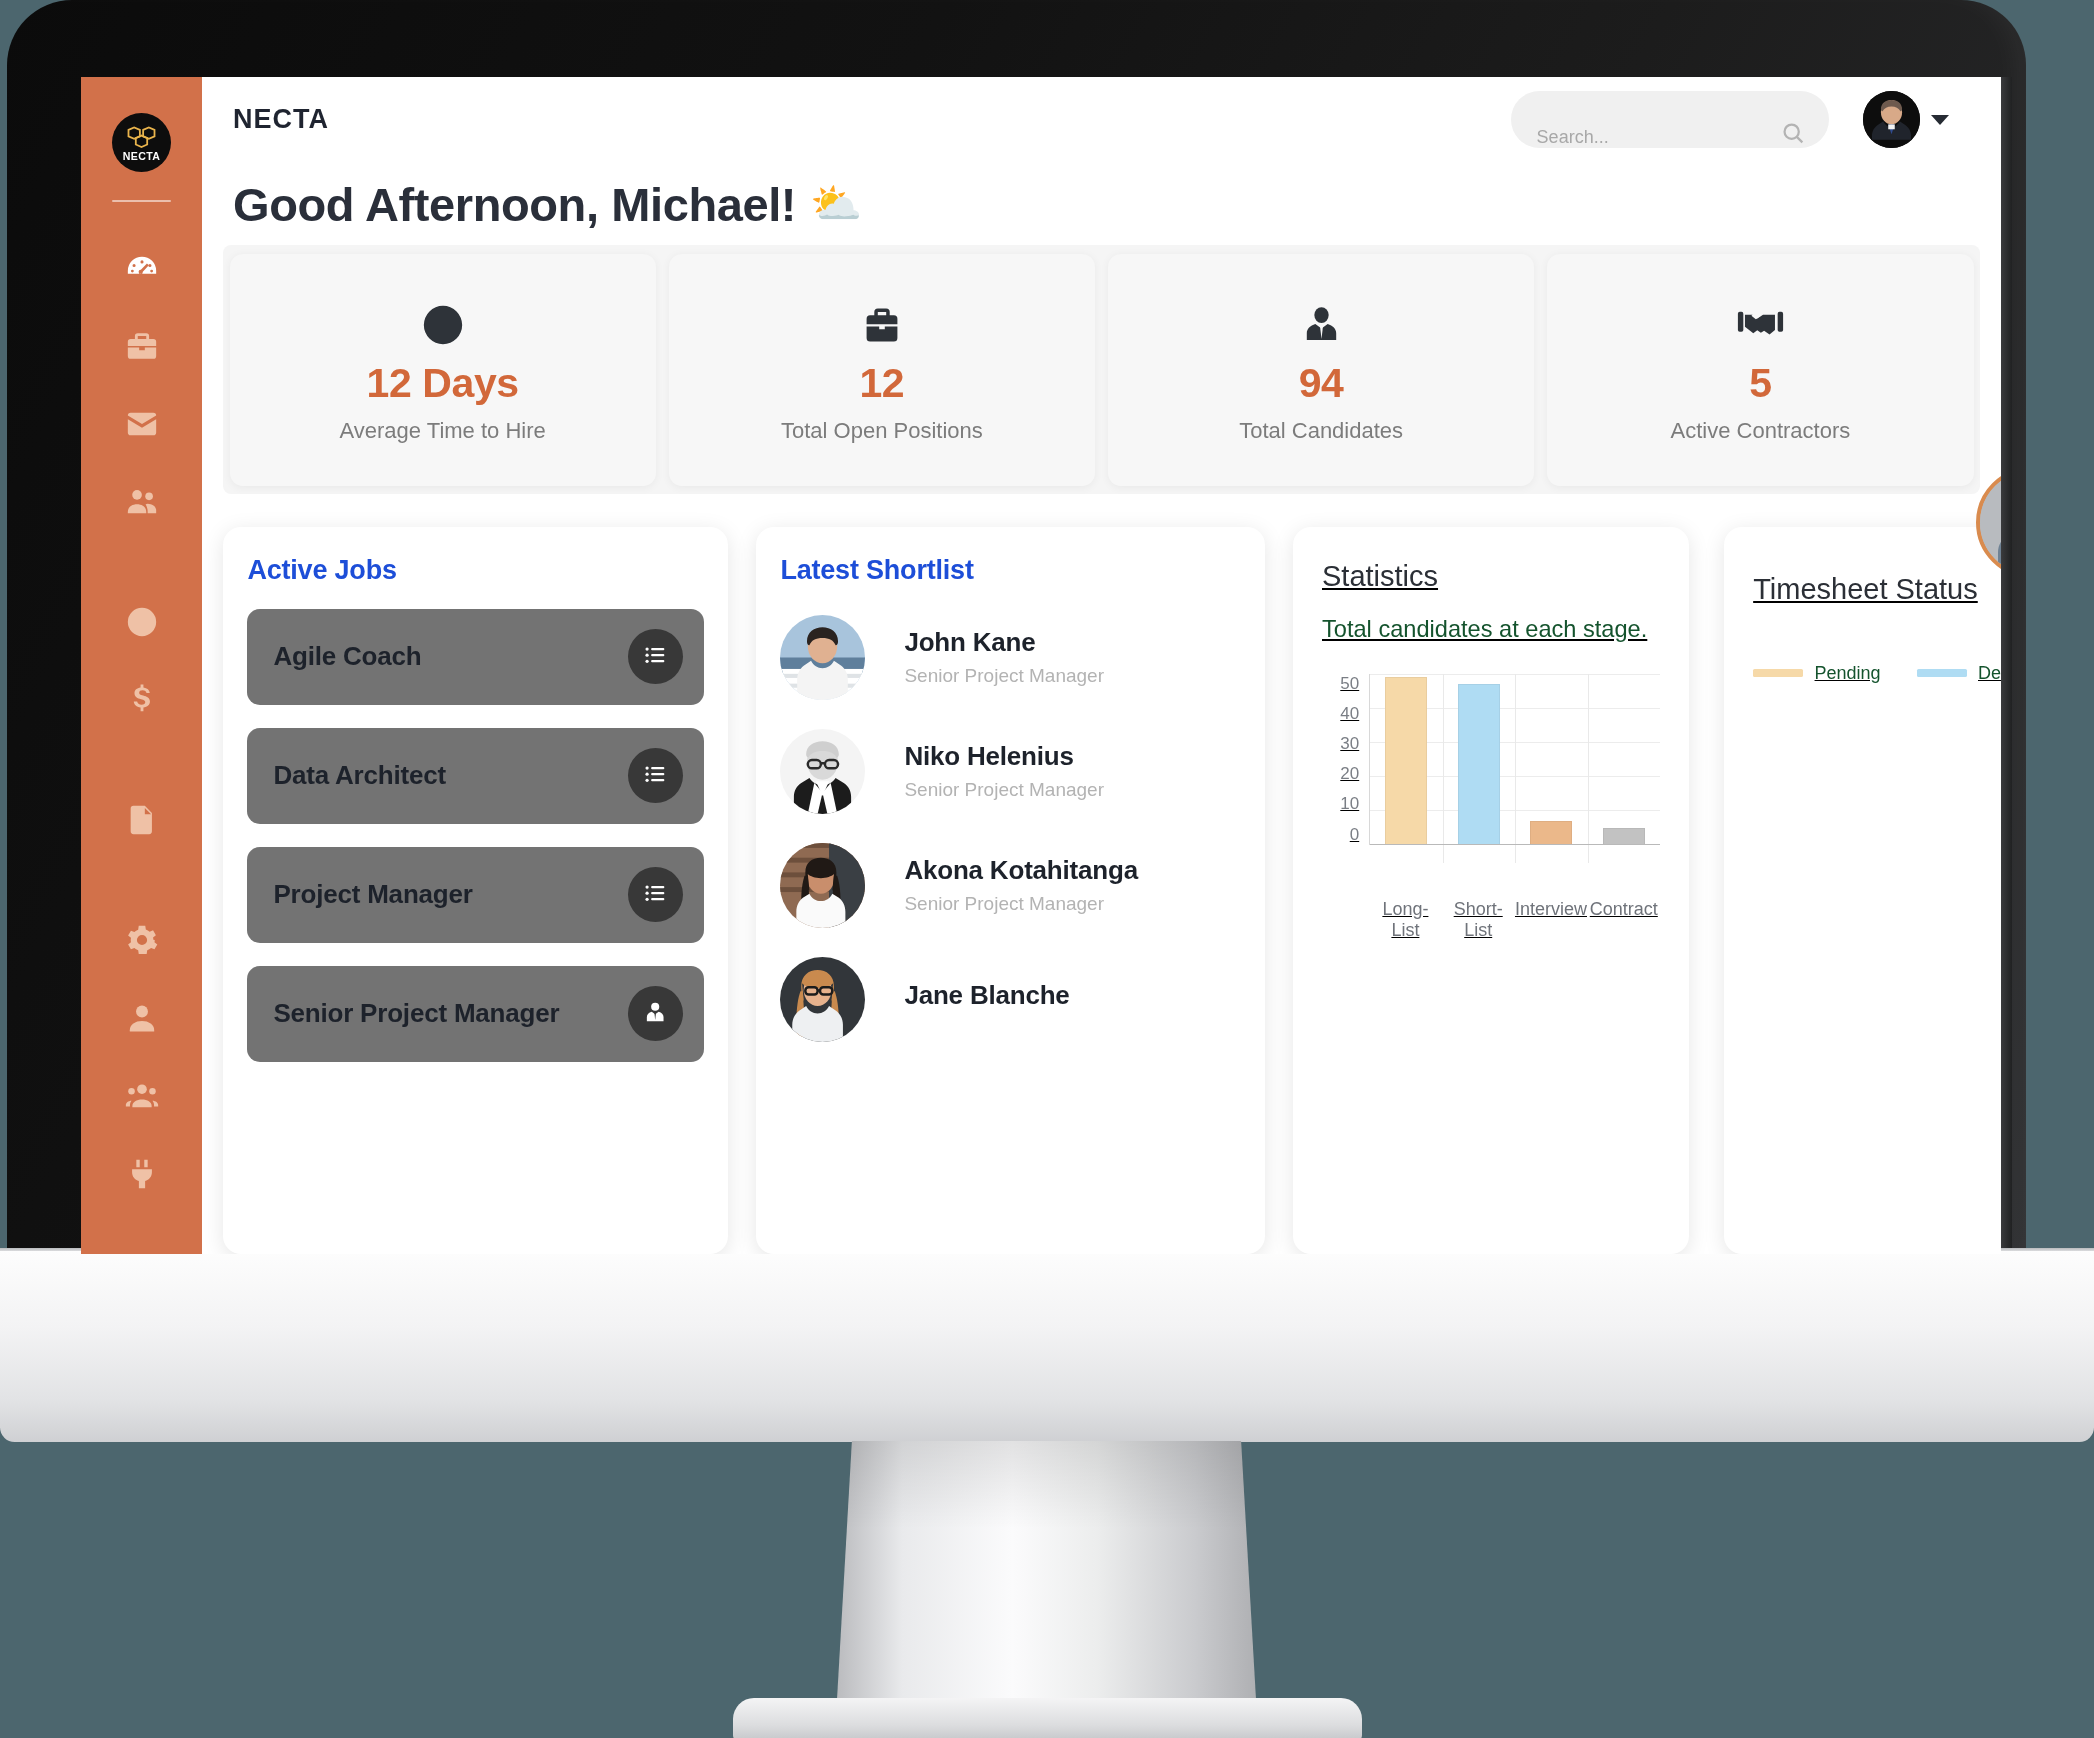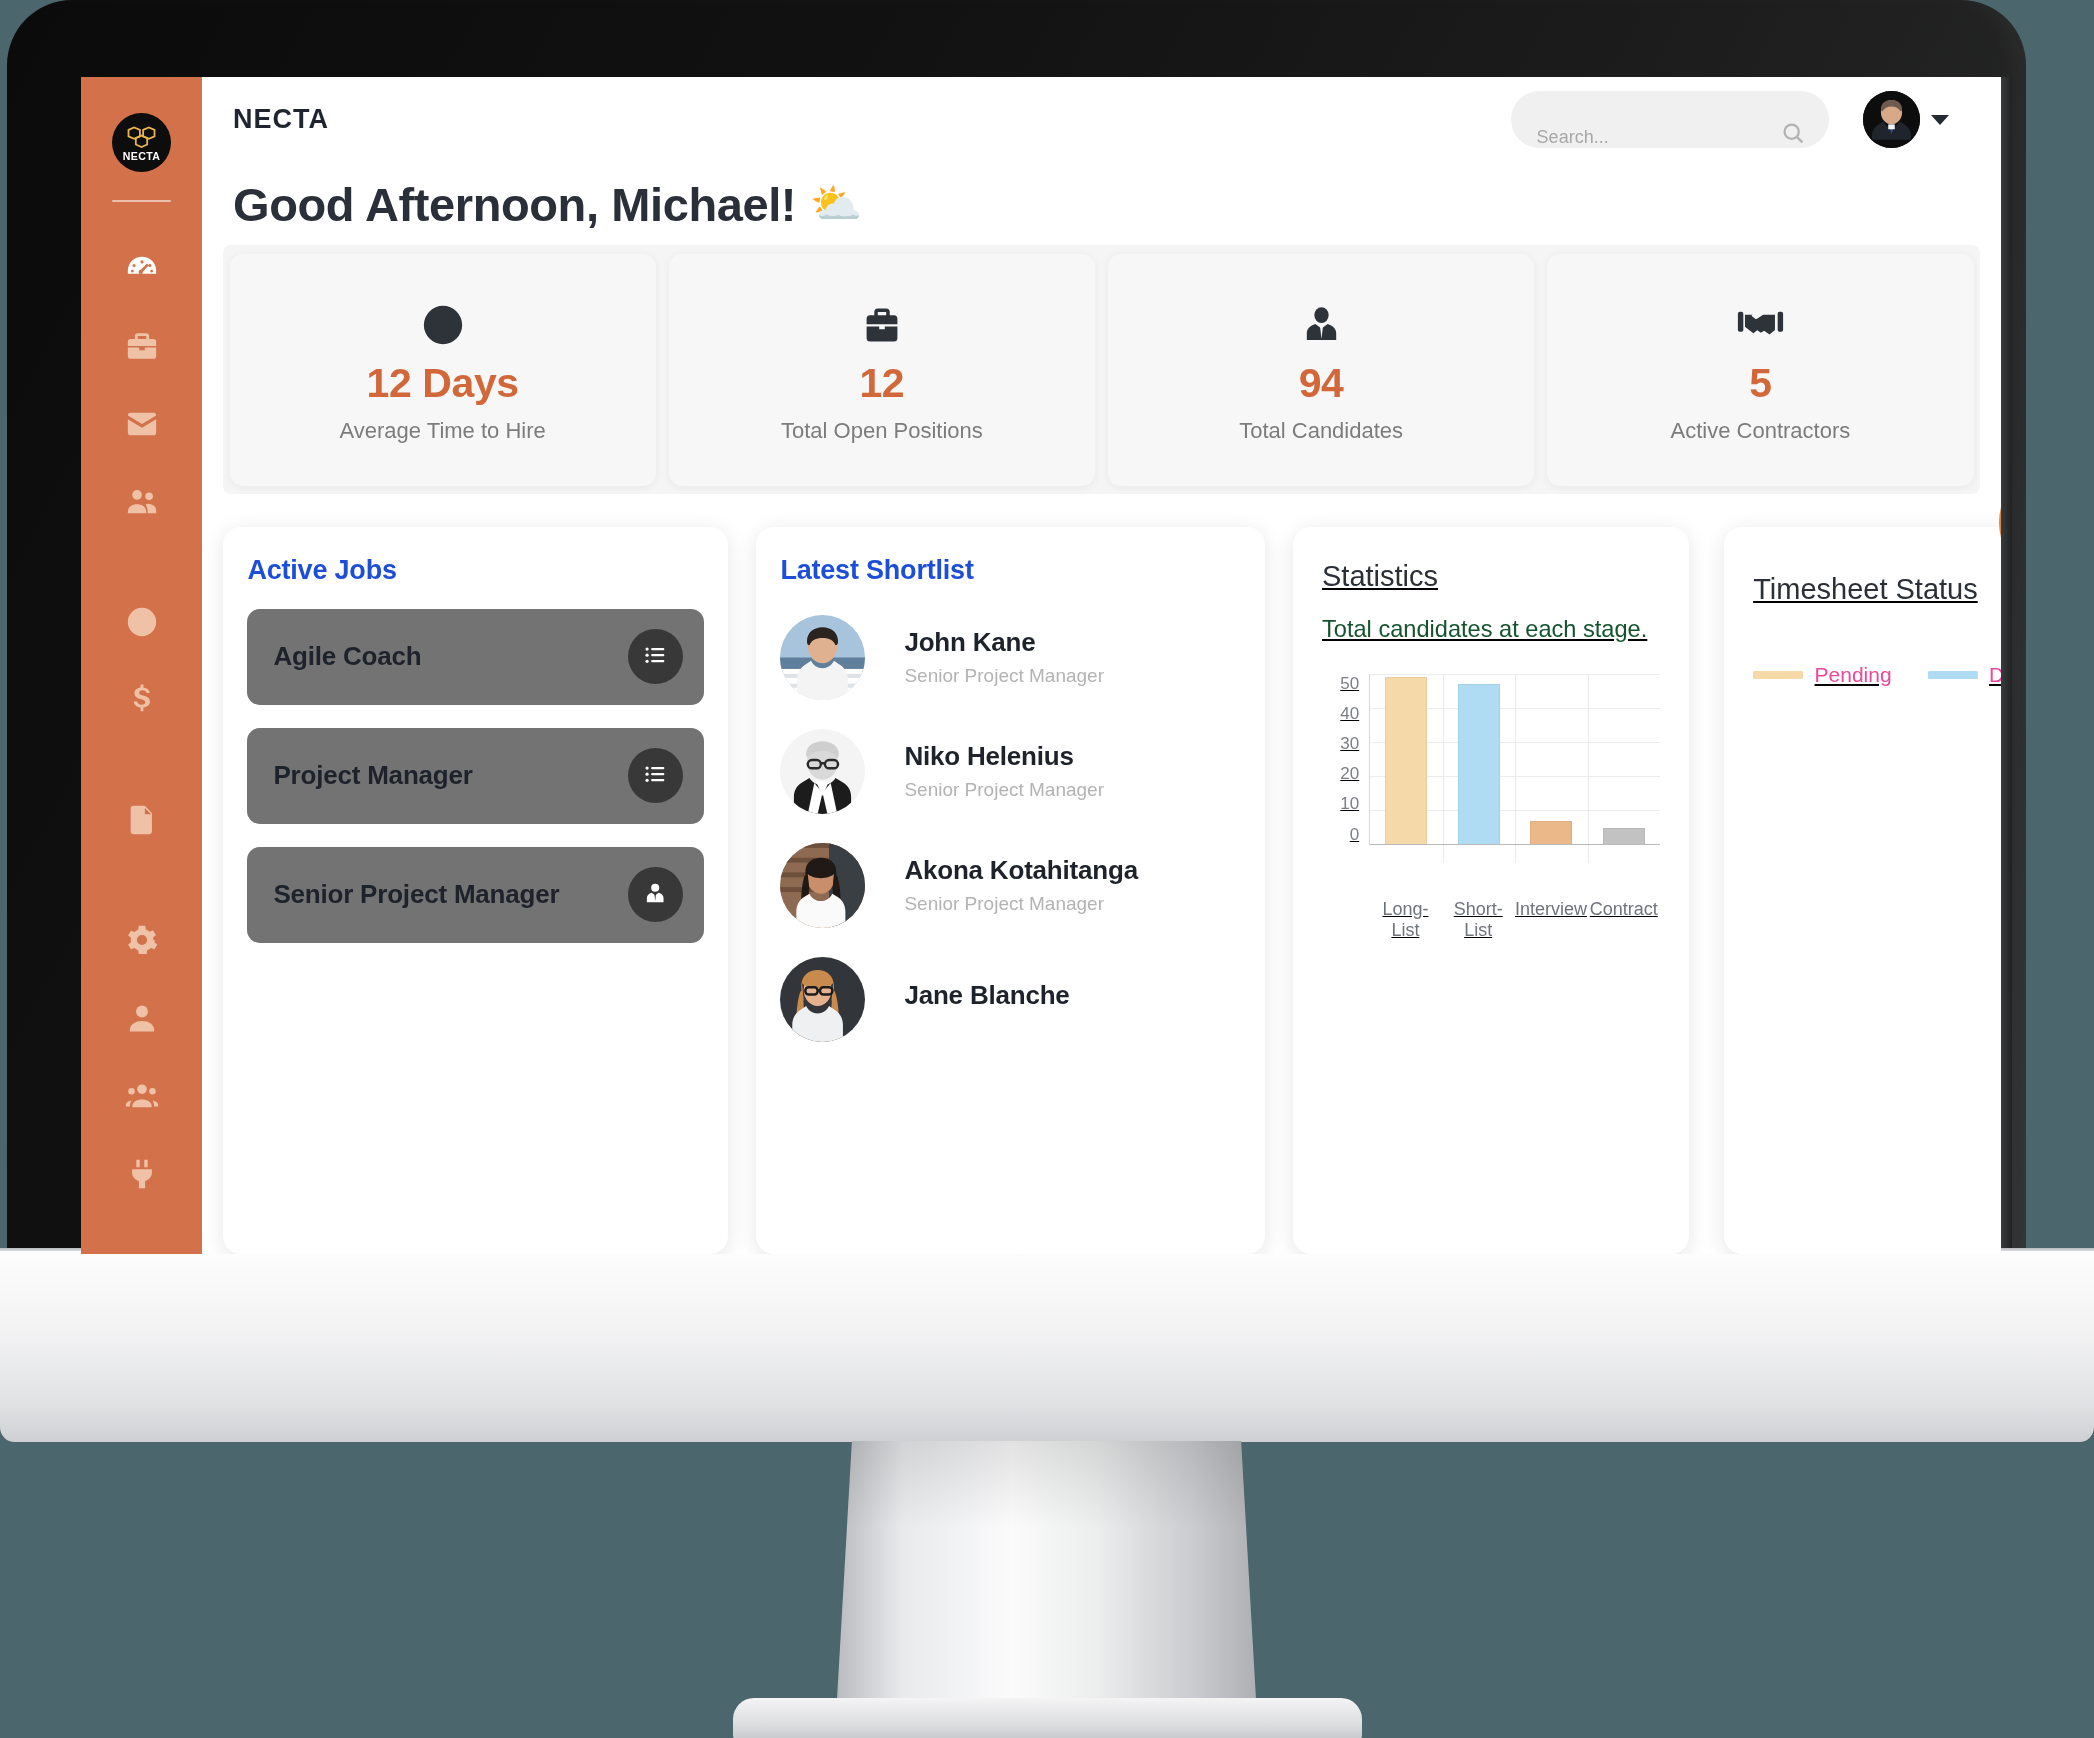--- a/index.html
+++ b/index.html
@@ -307,21 +307,21 @@
   .ts-card {
     background: #ffffff; border-radius: 18px;
     box-shadow: 0 4.9px 21px rgba(0,0,0,0.10);
     padding: 46px 29px 0 29px;
     flex: 1; min-height: 0; position: relative;
   }
   .ts-h { font-size: 29px; color: #2b2f36; font-weight: 400; }
   .ts-legend { display: flex; gap: 36px; margin-top: 57px; align-items: center; }
   .lg-item { display: flex; align-items: center; gap: 11.4px; }
   .lg-swatch { width: 50px; height: 8.1px; border-radius: 1.6px; }
-  .lg-text { font-size: 21px; color: #ec4899; }
+  .lg-text { font-size: 18px; color: #14532d; }
 
   
   .float-avatar {
     position: absolute;
     right: -9.8px; top: -60px;
     width: 111px; height: 111px; border-radius: 50%;
     overflow: hidden;
     border: 4.1px solid #D98B4E;
     background: #b9bcc0;
     z-index: 9;
@@ -545,20 +545,35 @@
                         <circle cx="4" cy="12" r="1.6"></circle>
                         <circle cx="4" cy="18" r="1.6"></circle>
                         <rect x="8" y="5" width="13" height="2.2" rx="1"></rect>
                         <rect x="8" y="10.9" width="13" height="2.2" rx="1"></rect>
                         <rect x="8" y="16.8" width="13" height="2.2" rx="1"></rect>
                       </svg>
                 </span>
               </button>
             </div>
 
+            <div class="job-row">
+              <span class="job-name">Data Architect</span>
+              <button class="job-btn">
+                <span>
+                  <svg viewBox="0 0 24 24">
+                        <circle cx="4" cy="6" r="1.6"></circle>
+                        <circle cx="4" cy="12" r="1.6"></circle>
+                        <circle cx="4" cy="18" r="1.6"></circle>
+                        <rect x="8" y="5" width="13" height="2.2" rx="1"></rect>
+                        <rect x="8" y="10.9" width="13" height="2.2" rx="1"></rect>
+                        <rect x="8" y="16.8" width="13" height="2.2" rx="1"></rect>
+                      </svg>
+                </span>
+              </button>
+            </div>
 
             <div class="job-row">
               <span class="job-name">Project Manager</span>
               <button class="job-btn">
                 <span>
                   <svg viewBox="0 0 24 24">
                         <circle cx="4" cy="6" r="1.6"></circle>
                         <circle cx="4" cy="12" r="1.6"></circle>
                         <circle cx="4" cy="18" r="1.6"></circle>
                         <rect x="8" y="5" width="13" height="2.2" rx="1"></rect>

